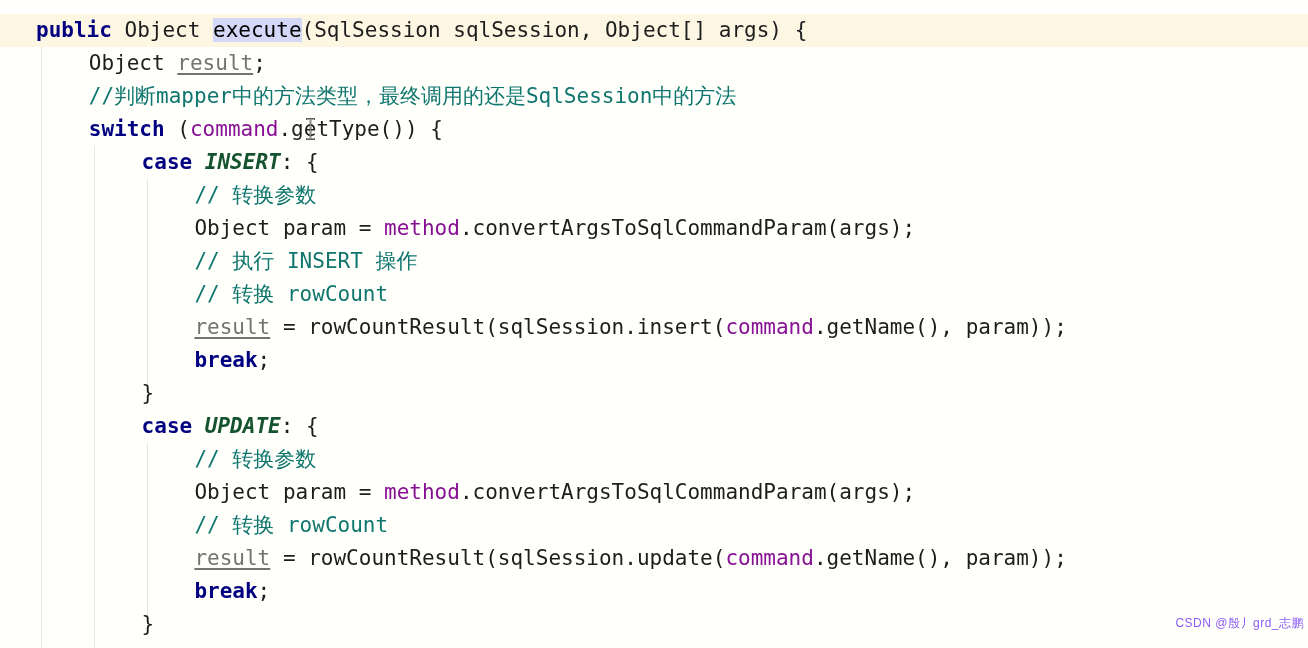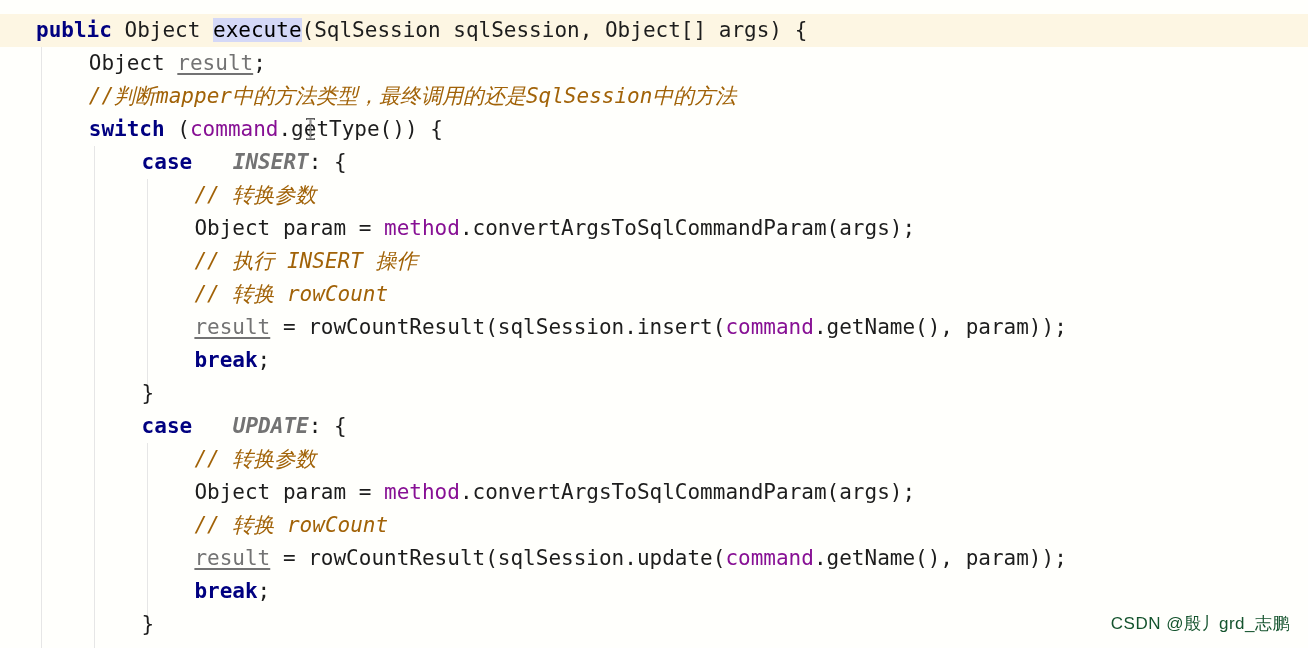--- a/index.html
+++ b/index.html
@@ -49,35 +49,35 @@
     line-height: 33px;
     white-space: pre;
     padding-left: 36px;
     box-sizing: border-box;
   }
 
   
   .kw       { color: #000080; font-weight: bold; }
   .plain    { color: #1d1d1d; }
   .field    { color: #871094; font-weight: normal; }
-  .enumc    { color: #737373; font-weight: bold; font-style: italic; margin-left: 28px; }
+  .enumc    { color: #14532d; font-weight: bold; font-style: italic; }
   .local    { color: #737373; text-decoration: underline; text-underline-offset: 3px; }
   .sel      { background: #d4d8f7; }
 
   
-  .cmt-cjk  { color: #a16207; font-style: italic; }
+  .cmt-cjk  { color: #0f766e; }
 
   
   .watermark {
     position: absolute;
-    right: 18px;
+    right: 4px;
     bottom: 8px;
     font-family: "Liberation Sans", "DejaVu Sans", sans-serif;
-    font-size: 17px;
-    color: #14532d;
+    font-size: 12px;
+    color: #8b5cf6;
     letter-spacing: 0.5px;
     white-space: pre;
   }
 
   
   .ibeam {
     position: absolute;
     left: 305px;
     top: 118px;
     width: 11px;

